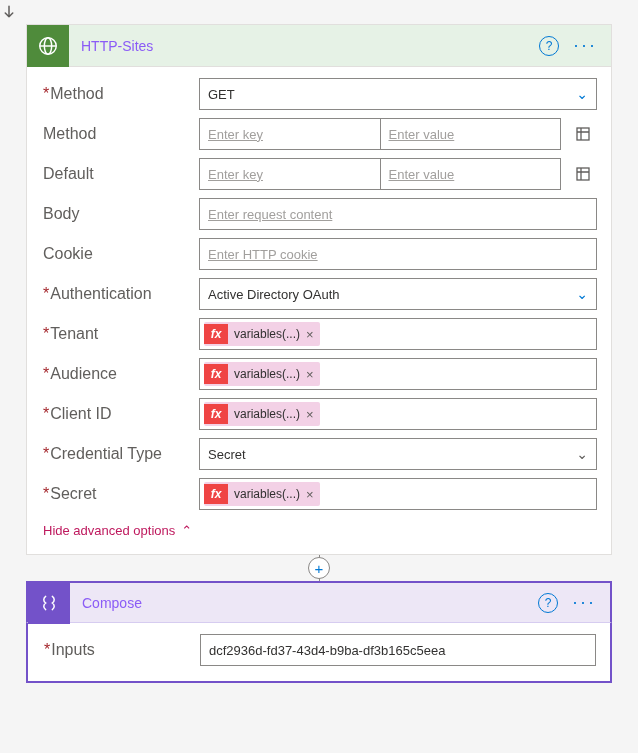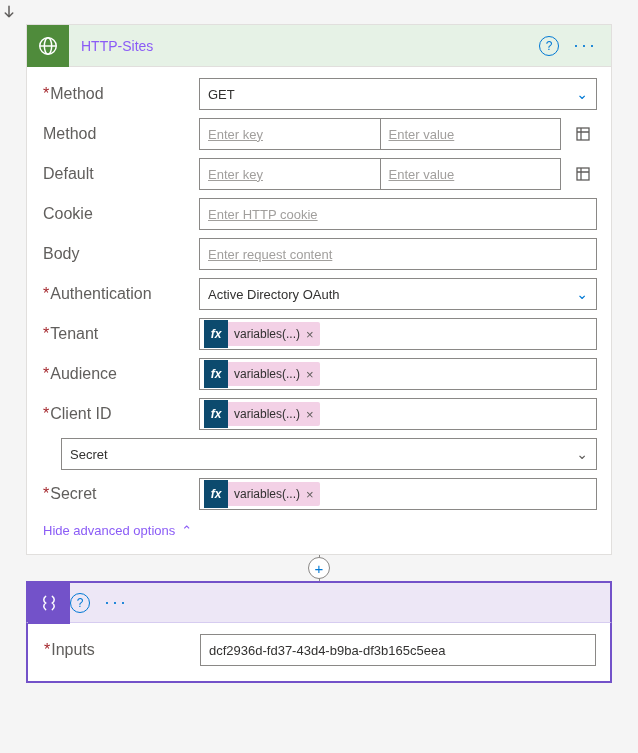--- a/index.html
+++ b/index.html
@@ -92,29 +92,29 @@
   .pill {
     display:inline-flex; align-items:center;
     background:#f3d1e6;
     border-radius:2px;
     height:24px;
     padding-right:6px;
     font-size:12px;
     color:#323130;
   }
   .pill .fx {
-    background:#0c4a6e; color:#fff;
+    background:#ef4444; color:#fff;
     font-style:italic; font-weight:600;
-    width:24px; height:28px;
+    width:24px; height:20px;
     display:flex; align-items:center; justify-content:center;
     font-size:12px; margin-right:6px;
   }
   .pill .x { margin-left:6px; color:#605e5c; cursor:pointer; font-size:13px;}
   .adv-link {
-    color:#8b5cf6; font-size:13px; cursor:pointer;
+    color:#be185d; font-size:13px; cursor:pointer;
     display:flex; align-items:center; gap:6px;
     padding:6px 2px 2px;
   }
   .connector {
     position:relative; height:26px; margin:0 26px;
     display:flex; align-items:center; justify-content:center;
   }
   .connector::before {
     content:""; position:absolute; top:0; bottom:0; left:50%;
     border-left:1px solid #8a8886;
@@ -184,30 +184,30 @@
       </div>
       <div class="side-btn">
         <svg width="16" height="16" viewBox="0 0 16 16" stroke="#605e5c" stroke-width="1.3" fill="none">
             <rect x="2" y="2" width="12" height="12"></rect>
             <path d="M2 6h12M6 2v12"></path>
           </svg>
       </div>
     </div>
 
     <div class="row">
+      <div class="lbl">Body</div>
+      <div class="field">
+          <div class="input placeholder">Enter request content</div>
+        </div>
+    </div>
+
+    <div class="row">
       <div class="lbl">Cookie</div>
       <div class="field">
           <div class="input placeholder">Enter HTTP cookie</div>
-        </div>
-    </div>
-
-    <div class="row">
-      <div class="lbl">Body</div>
-      <div class="field">
-          <div class="input placeholder">Enter request content</div>
         </div>
     </div>
 
     <div class="row">
       <div class="lbl"><span class="req">*</span><span>Authentication</span></div>
       <div class="field">
           <div class="select">
             <span>Active Directory OAuth</span>
             <span class="chev">⌄</span>
           </div>
@@ -248,20 +248,21 @@
         <span class="pill">
               <span class="fx">fx</span>
               <span>variables(...)</span>
               <span class="x">×</span>
             </span>
       </div>
         </div>
     </div>
 
     <div class="row">
+      <div class="lbl"><span class="req">*</span><span>Credential Type</span></div>
       <div class="field">
           <div class="select">
             <span>Secret</span>
             <span class="chev grey">⌄</span>
           </div>
         </div>
     </div>
 
     <div class="row">
       <div class="lbl"><span class="req">*</span><span>Secret</span></div>
@@ -288,20 +289,21 @@
   <div class="plus">+</div>
 </div>
 
 <div class="card" style="border:none">
   <div class="card-header purple">
     <div class="hdr-icon purple">
       <svg width="20" height="20" viewBox="0 0 24 24" fill="none" stroke="#fff" stroke-width="1.8" stroke-linecap="round">
           <path d="M8 4c-3 2-3 6 0 8-3 2-3 6 0 8M16 4c3 2 3 6 0 8 3 2 3 6 0 8"></path>
         </svg>
     </div>
+    <div class="hdr-title">Compose</div>
     <div class="hdr-help">?</div>
     <div class="hdr-more">···</div>
   </div>
   <div class="card-body" style="border:2px solid #7352c9; border-top:none;">
     <div class="row" style="margin-bottom:0">
       <div class="lbl"><span class="req">*</span><span>Inputs</span></div>
       <div class="field">
           <div class="input">dcf2936d-fd37-43d4-b9ba-df3b165c5eea</div>
         </div>
     </div>

